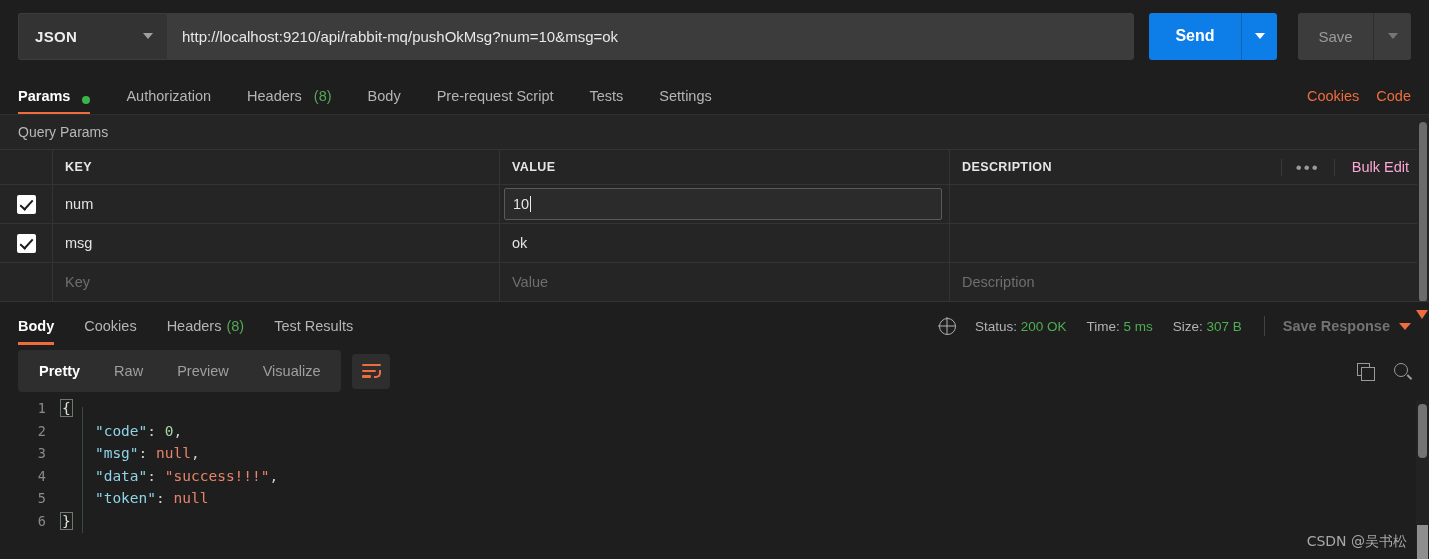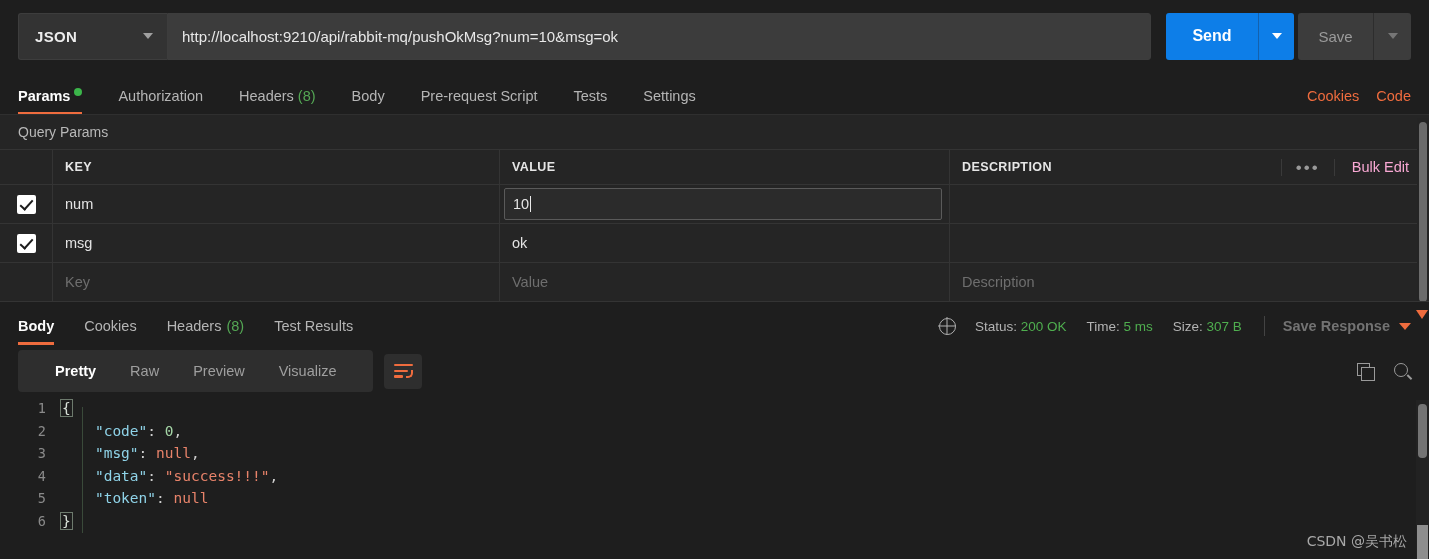--- a/index.html
+++ b/index.html
@@ -58,21 +58,21 @@
   }
   .send-caret {
     width: 36px; height: 47px;
     background: #0d7ee8;
     border-left: 1px solid #1461ad;
     border-radius: 0 3px 3px 0;
     display: flex; align-items: center; justify-content: center;
     cursor: pointer;
   }
   .send-caret .caret-d { border-top-color: #ffffff; }
-  .save-group { display: flex; margin-left: 4px; }
+  .save-group { display: flex; margin-left: 21px; }
   .save-btn {
     width: 75px; height: 47px;
     background: #3c3c3c;
     border-radius: 3px 0 0 3px;
     display: flex; align-items: center; justify-content: center;
     color: #9b9b9b; font-size: 15px;
     cursor: pointer;
   }
   .save-caret {
     width: 38px; height: 47px;
@@ -87,21 +87,21 @@
   
   .req-tabs {
     display: flex; align-items: flex-end;
     height: 43px; padding: 0 18px;
     position: relative;
   }
   .req-tab {
     font-size: 14.5px; color: #b5b5b5;
     padding: 0 0 11px 0; margin-right: 36px;
     cursor: pointer; position: relative;
-    display: flex; align-items: flex-start; gap: 4px;
+    display: flex; align-items: flex-end; gap: 12px;
     white-space: nowrap;
   }
   .req-tab.active { color: #fdfdfd; font-weight: bold; }
   .req-tab.active::after {
     content: ""; position: absolute;
     left: 0; right: 0; bottom: 0; height: 3px;
     background: #ef6c3e;
   }
   .green-dot {
     width: 8px; height: 8px; border-radius: 50%;
@@ -236,21 +236,21 @@
     border-top: 7px solid #ef6c3e;
   }
 
   
   .body-toolbar {
     height: 52px; display: flex; align-items: center;
     padding: 0 18px; gap: 11px; position: relative;
   }
   .seg-group {
     display: flex; background: #2e2e2e; border-radius: 4px;
-    height: 42px; align-items: center; padding: 0 20px;
+    height: 42px; align-items: center; padding: 0 4px;
   }
   .seg {
     padding: 0 17px; height: 28px; display: flex; align-items: center;
     font-size: 14.5px; color: #9f9f9f; cursor: pointer; border-radius: 3px;
   }
   .seg.active { color: #ffffff; font-weight: bold; }
   .json-select {
     display: flex; align-items: center; gap: 24px;
     background: #2e2e2e; border-radius: 4px;
     height: 35px; padding: 0 13px; cursor: pointer;

